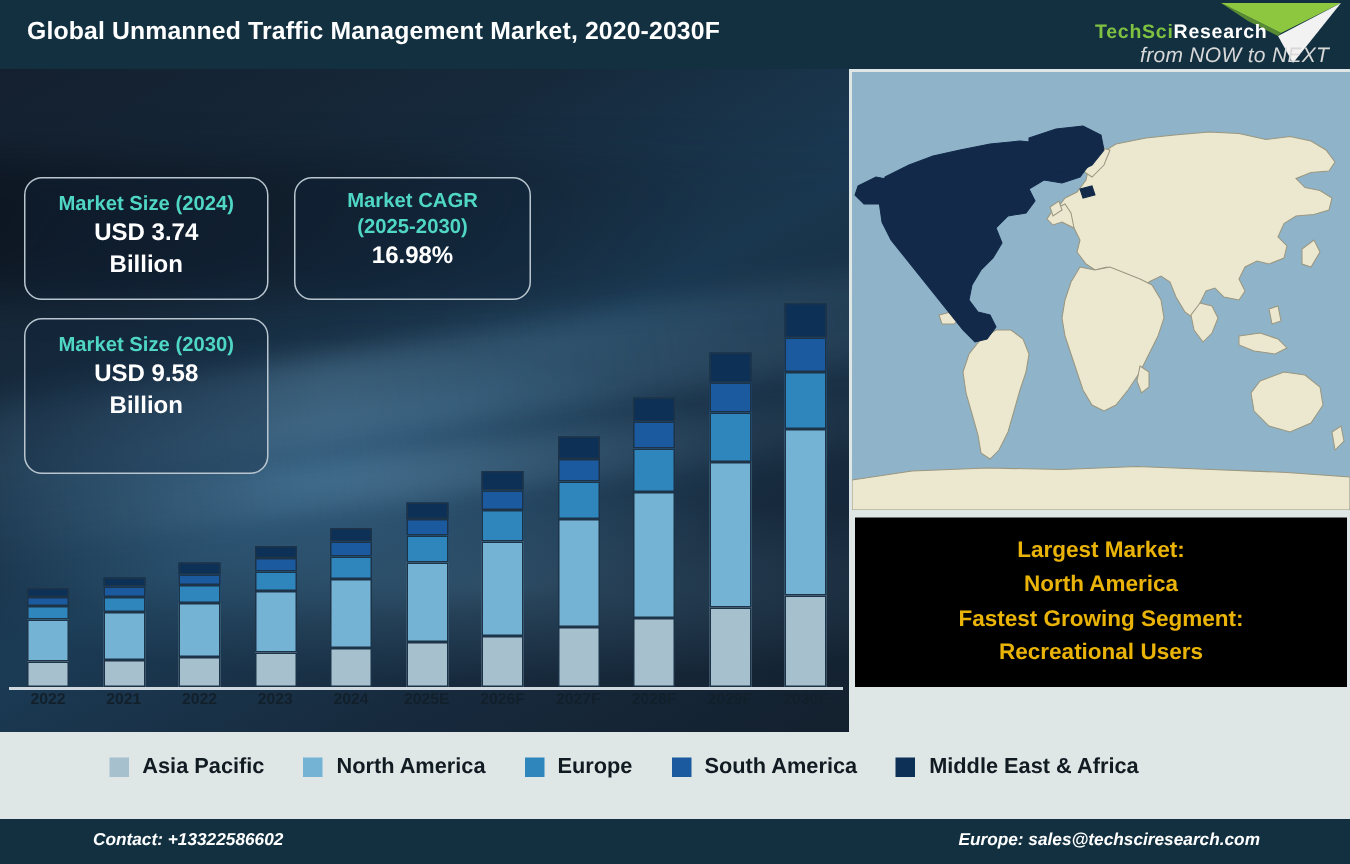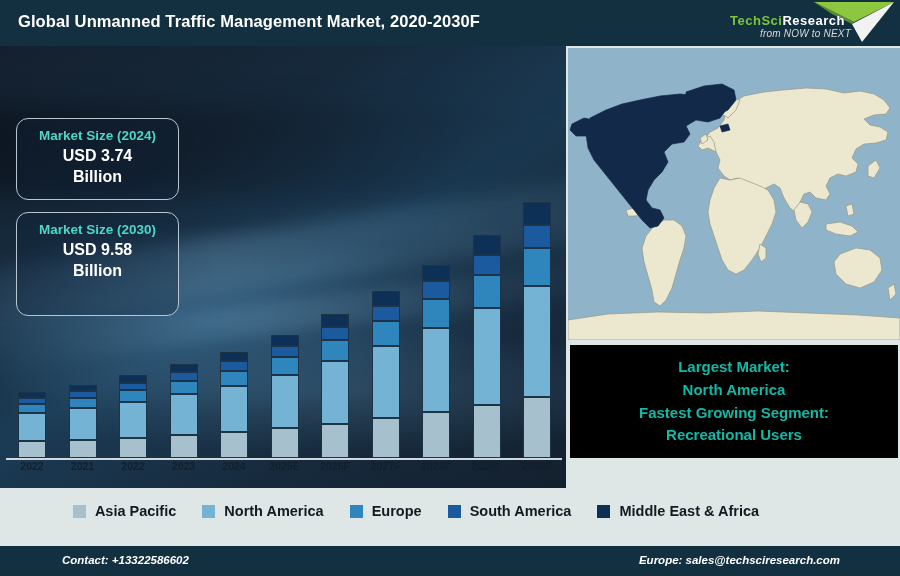--- a/index.html
+++ b/index.html
@@ -7,21 +7,21 @@
   #app{position:relative;width:900px;height:576px;background:#dfe6e6;overflow:hidden;}
 
   
   #header{position:absolute;left:0;top:0;width:900px;height:46px;background:#123040;}
   #header-title{position:absolute;left:18px;top:12px;font-size:16.5px;font-weight:bold;color:#ffffff;letter-spacing:.1px;}
   #logo{position:absolute;right:4px;top:0;width:182px;height:46px;overflow:hidden;}
   #logo-svg{position:absolute;left:0;top:0;}
   #logo-text{position:absolute;left:16px;top:13px;font-size:13px;font-weight:bold;letter-spacing:.5px;}
   #logo-text .t1{color:#7fc241;}
   #logo-text .t2{color:#ffffff;}
-  #logo-tag{position:absolute;left:46px;top:28px;font-size:10px;font-style:italic;color:#d8d8d8;letter-spacing:.2px;}
+  #logo-tag{position:absolute;left:46px;top:28px;font-size:14px;font-style:italic;color:#d8d8d8;letter-spacing:.2px;}
 
   
   #panel{position:absolute;left:0;top:46px;width:566px;height:442px;
     background:
       radial-gradient(ellipse 420px 130px at 36% 62%, rgba(86,150,196,.34) 0%, rgba(86,150,196,0) 72%),
       radial-gradient(ellipse 520px 90px at 58% 78%, rgba(120,180,215,.20) 0%, rgba(120,180,215,0) 70%),
       linear-gradient(150deg,#14202f 0%,#16293b 28%,#1b3b55 52%,#172a3d 76%,#13202e 100%);
     overflow:hidden;}
   .glow{position:absolute;pointer-events:none;}
   #glow1{left:-60px;top:180px;width:700px;height:60px;background:linear-gradient(90deg,rgba(150,200,230,0) 0%,rgba(150,200,230,.22) 40%,rgba(150,200,230,.06) 100%);transform:rotate(-9deg);filter:blur(9px);}
@@ -44,21 +44,21 @@
   .seg{width:100%;box-sizing:border-box;border:.6px solid #1d3348;}
   .tick{position:absolute;top:414px;width:56px;text-align:center;font-size:10.5px;font-weight:bold;color:#12202c;}
 
   
   #map{position:absolute;left:568px;top:48px;width:332px;height:292px;background:#8fb4c9;overflow:hidden;}
   #map svg{display:block;}
 
   
   #callout{position:absolute;left:570px;top:345px;width:328px;height:113px;background:#000;
     display:flex;flex-direction:column;align-items:center;justify-content:center;}
-  #callout div{color:#14b8a6;font-size:15px;font-weight:bold;line-height:1.52;text-align:center;}
+  #callout div{color:#eab308;font-size:15px;font-weight:bold;line-height:1.52;text-align:center;}
 
   
   #legend{position:absolute;left:0;top:489px;width:832px;height:44px;background:#dfe6e6;
     display:flex;align-items:center;justify-content:center;gap:26px;}
   .legend-item{display:flex;align-items:center;gap:9px;}
   .legend-swatch{width:13px;height:13px;}
   .legend-label{font-size:14.5px;font-weight:bold;color:#111b22;white-space:nowrap;}
 
   
   #footer{position:absolute;left:0;top:546px;width:900px;height:30px;background:#123040;}
@@ -186,20 +186,25 @@
           <div class="tick" style="left: 509px;">2030F</div>
         </div>
     </div>
 
     <div class="stat-box" id="box-size-2024">
       <div class="stat-label">Market Size (2024)</div>
       <div class="stat-value">USD 3.74</div>
       <div class="stat-value">Billion</div>
     </div>
 
+    <div class="stat-box" id="box-cagr">
+      <div class="stat-label">Market CAGR</div>
+      <div class="stat-label">(2025-2030)</div>
+      <div class="stat-value">16.98%</div>
+    </div>
 
     <div class="stat-box" id="box-size-2030">
       <div class="stat-label">Market Size (2030)</div>
       <div class="stat-value">USD 9.58</div>
       <div class="stat-value">Billion</div>
     </div>
   </div>
 
   <div id="map">
     <svg width="332" height="292" viewBox="0 0 332 292">

